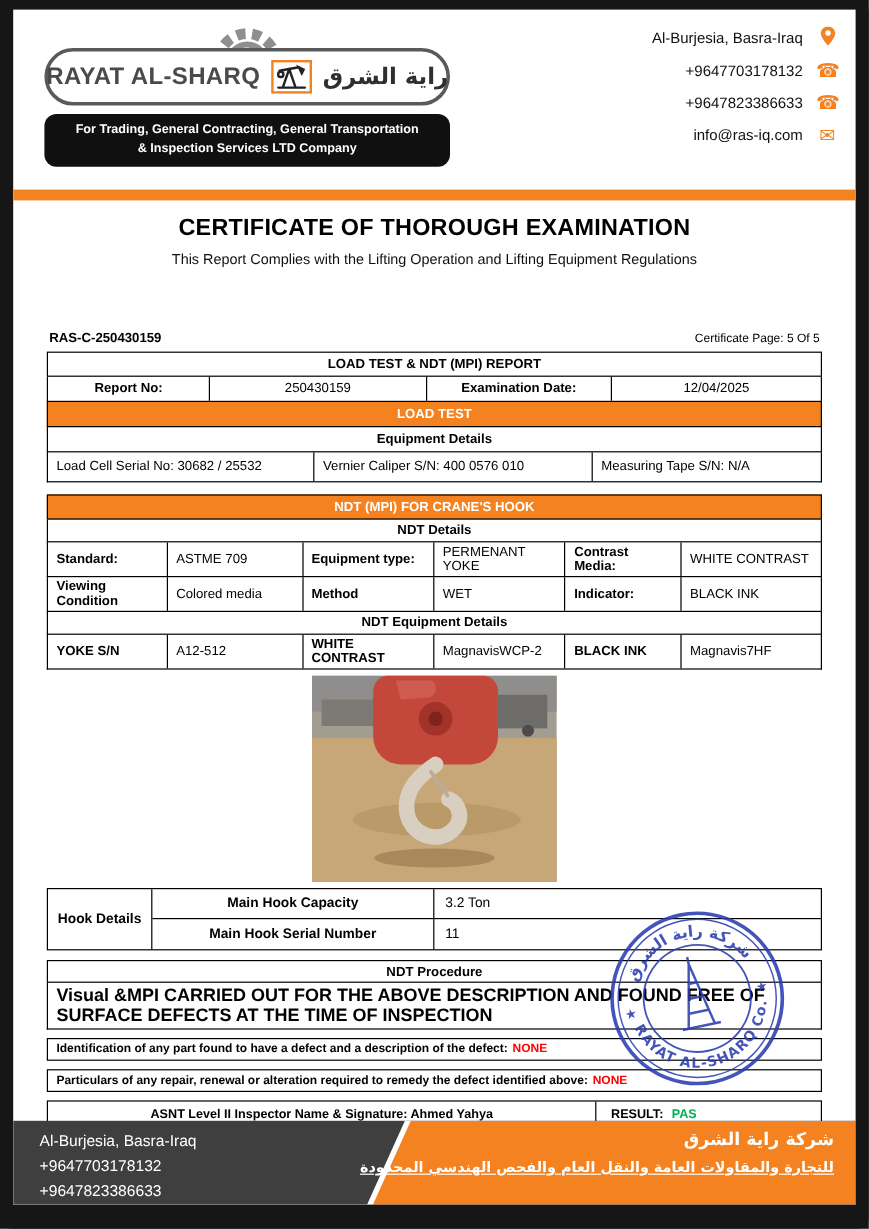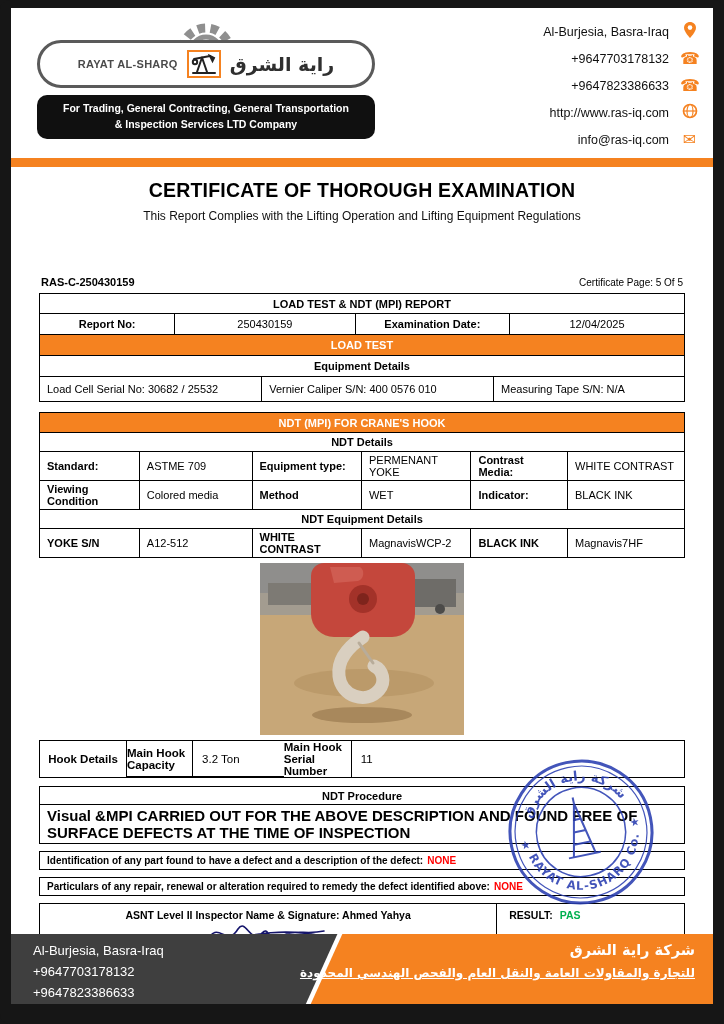--- a/index.html
+++ b/index.html
@@ -6,21 +6,21 @@
   html,body { width:724px; height:1024px; }
   body { background:#161616; font-family:"Liberation Sans","DejaVu Sans",sans-serif; position:relative; overflow:hidden; }
   .frame { position:absolute; inset:0; background:#161616; border-radius:10px; }
   .page { position:absolute; top:8px; left:11px; width:702px; height:996px; background:#ffffff; overflow:hidden; }
 
   
   .hdr { position:relative; height:150px; }
   .logo-wrap { position:absolute; left:26px; top:8px; width:338px; }
   .gear-svg { position:absolute; top:0; left:50%; transform:translateX(-50%); z-index:0; }
   .logo-stadium { position:relative; z-index:1; margin-top:24px; background:#fff; border:3px solid #5a5a5a; border-radius:40px; display:flex; align-items:center; justify-content:center; gap:9px; padding:7px 10px; }
-  .logo-en { font-weight:bold; font-size:11px; color:#4a4a4a; letter-spacing:0.3px; white-space:nowrap; }
+  .logo-en { font-weight:bold; font-size:20px; color:#4a4a4a; letter-spacing:0.3px; white-space:nowrap; }
   .pump-box { border:2px solid #F58220; padding:1px 2px; line-height:0; background:#fff; }
   .logo-ar { font-family:"DejaVu Sans",sans-serif; font-weight:bold; font-size:19px; color:#2f2f2f; white-space:nowrap; }
   .banner { position:relative; z-index:2; margin-top:7px; background:#101010; color:#fff; border-radius:10px; padding:6px 4px; text-align:center; font-size:10.5px; font-weight:bold; line-height:1.5; }
   .contacts { position:absolute; right:14px; top:10px; }
   .contact-row { display:flex; align-items:center; justify-content:flex-end; gap:11px; height:27px; font-size:12.5px; color:#101010; }
   .ci { width:19px; text-align:center; color:#F58220; font-size:16px; font-family:"DejaVu Sans",sans-serif; line-height:1; }
   .orange-bar { height:9px; background:#F58220; }
 
   
   .title-blk { text-align:center; padding-top:12px; }
@@ -41,21 +41,21 @@
   .w100 { width:100%; }
   .orange-row { background:#F58220; }
   .orange-row .tc { color:#fff; font-weight:bold; }
   .spacer10 { height:10px; }
   .spacer8 { height:8px; }
 
   .photo-wrap { display:flex; justify-content:center; padding:5px 0; }
 
   .hook-tbl { display:flex; border:1px solid #000; }
   .hook-left { width:13.5%; border-right:1px solid #000; display:flex; align-items:center; justify-content:center; font-weight:bold; font-size:11.5px; }
-  .hook-right { flex:1; display:flex; flex-direction:row; }
+  .hook-right { flex:1; display:flex; flex-direction:column; }
   .hook-row { display:flex; border-bottom:1px solid #000; min-height:25px; }
   .hook-row:last-child { border-bottom:none; }
   .hook-label { width:42.2%; border-right:1px solid #000; display:flex; align-items:center; justify-content:center; font-weight:bold; font-size:11.5px; }
   .hook-val { flex:1; display:flex; align-items:center; padding-left:9px; font-size:11.5px; }
 
   .proc-box { border:1px solid #000; font-size:10px; font-weight:bold; padding:3px 7px; color:#000; }
   .proc-box.gap { margin-top:7px; }
   .none-val { color:#FF0000; font-weight:bold; margin-left:4px; }
 
   .insp-row { display:flex; border:1px solid #000; margin-top:7px; height:50px; }
@@ -118,30 +118,20 @@
               </svg>
           </span>
         </div>
         <div class="contact-row">
           <span>+9647703178132</span>
           <span class="ci">☎</span>
         </div>
         <div class="contact-row">
           <span>+9647823386633</span>
           <span class="ci">☎</span>
-        </div>
-        <div class="contact-row">
-          <span>http://www.ras-iq.com</span>
-          <span class="ci">
-            <svg width="16" height="16" viewBox="0 0 16 16">
-                <circle cx="8" cy="8" r="6.5" fill="none" stroke="#F58220" stroke-width="1.7"></circle>
-                <ellipse cx="8" cy="8" rx="3" ry="6.5" fill="none" stroke="#F58220" stroke-width="1.2"></ellipse>
-                <line x1="1.5" y1="8" x2="14.5" y2="8" stroke="#F58220" stroke-width="1.2"></line>
-              </svg>
-          </span>
         </div>
         <div class="contact-row">
           <span>info@ras-iq.com</span>
           <span class="ci">✉</span>
         </div>
       </div>
     </div>
     <div class="orange-bar"></div>
 
     <div class="title-blk">

